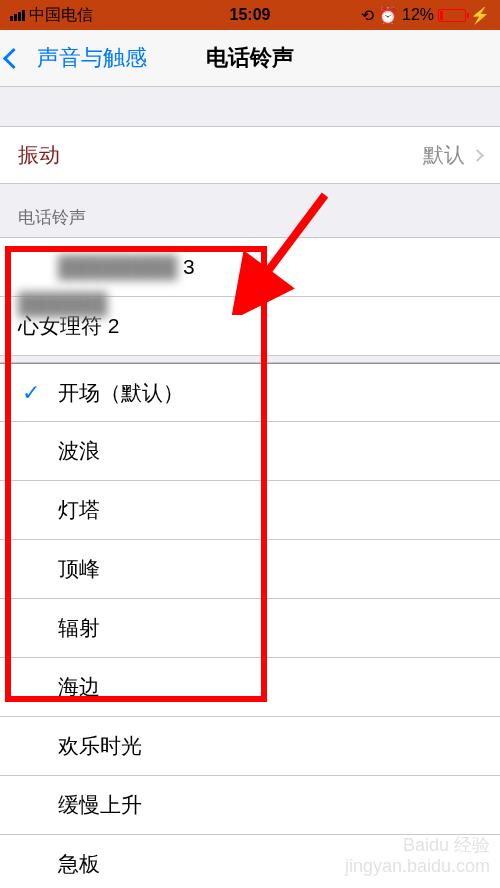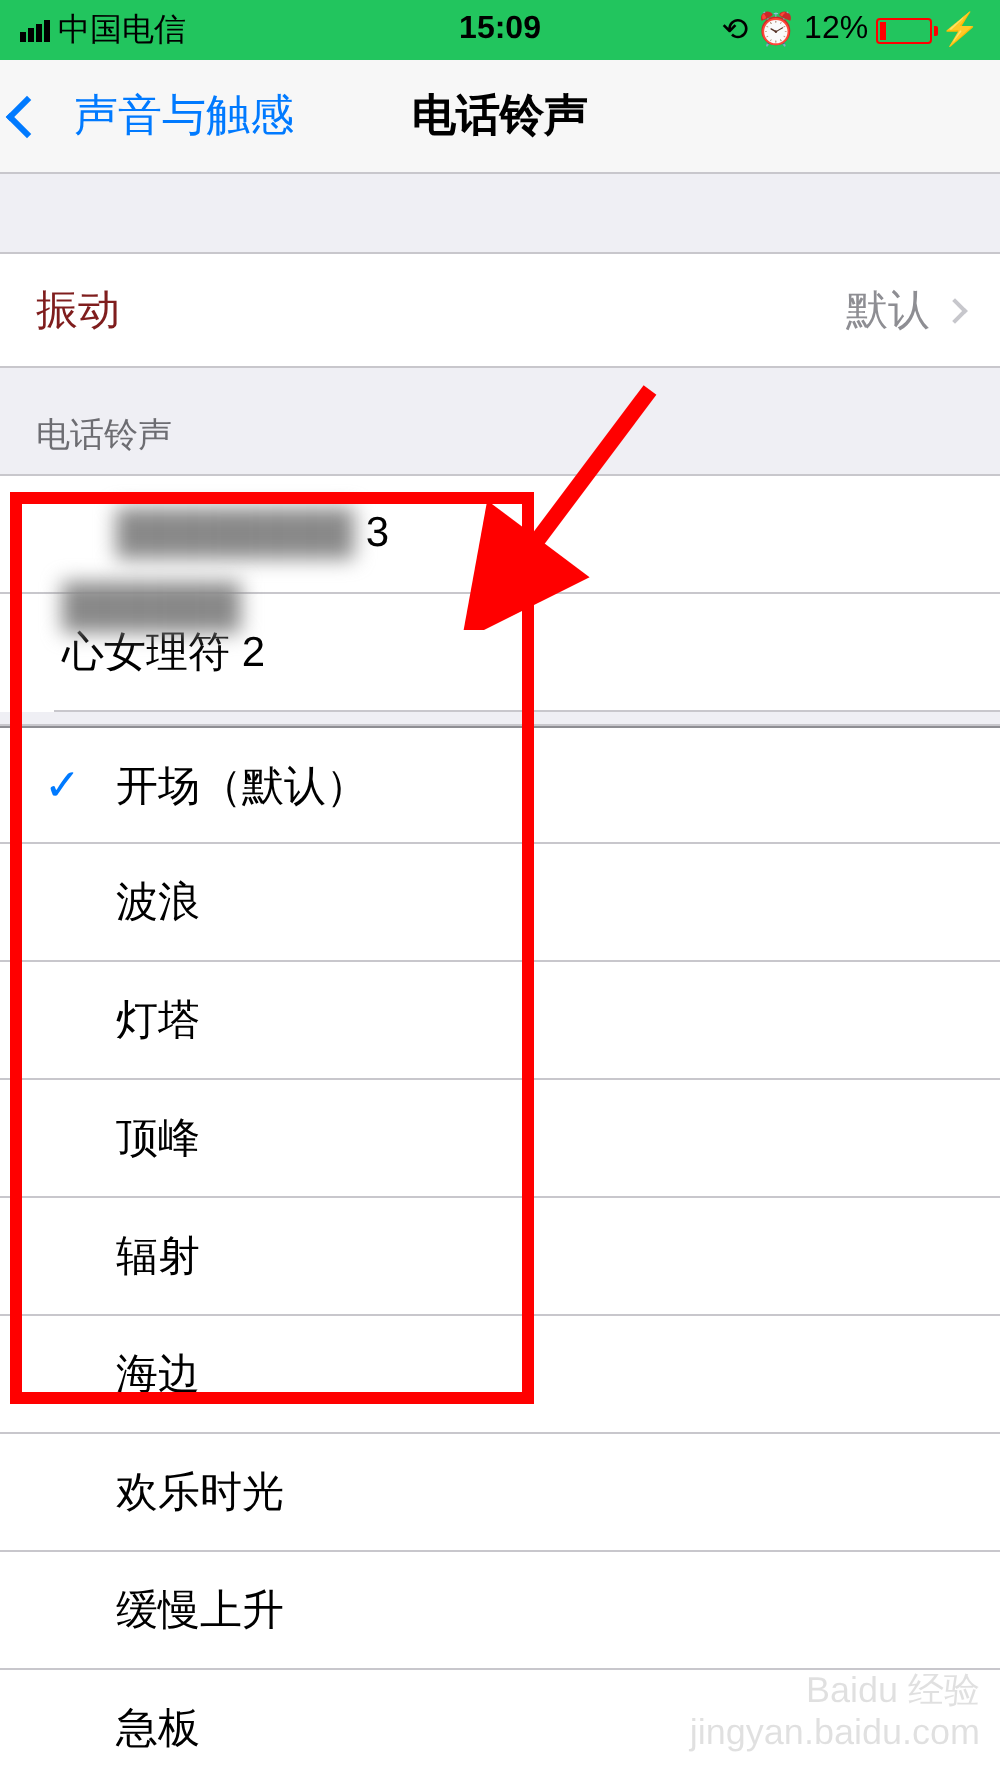--- a/index.html
+++ b/index.html
@@ -10,21 +10,21 @@
       background: #efeff4;
       overflow: hidden;
       position: relative;
     }
     .status-bar {
       height: 30px;
       display: flex;
       align-items: center;
       justify-content: space-between;
       padding: 0 10px;
-      background: #22c55e;
+      background: #c2410c;
       font-size: 16px;
     }
     .status-left { display: flex; align-items: center; gap: 4px; }
     .status-right { display: flex; align-items: center; gap: 4px; }
     .signal-bars { display: flex; align-items: flex-end; gap: 1px; }
     .signal-bars span { width: 3px; background: #000; }
     .signal-bars span:nth-child(1){height:5px}
     .signal-bars span:nth-child(2){height:7px}
     .signal-bars span:nth-child(3){height:9px}
     .signal-bars span:nth-child(4){height:11px}
@@ -135,21 +135,21 @@
     <span class="chevron-right"></span>
   </span>
 </div>
 
 <div class="section-header">电话铃声</div>
 
 <div class="list">
   <div class="list-item">
     <span><span class="blur-box">████████</span> <span>3</span></span>
   </div>
-  <div class="list-item" style="padding-left:4px;margin-left:27px;">
+  <div class="list-item" style="padding-left:18px;">
     <span style="position:relative;">
       <span class="blur-box" style="position:absolute;left:0;top:-20px;">██████</span>
       <span>心女理符 2</span>
     </span>
   </div>
 </div>
 
 <div class="spacer-mid"></div>
 
 <div class="list">

